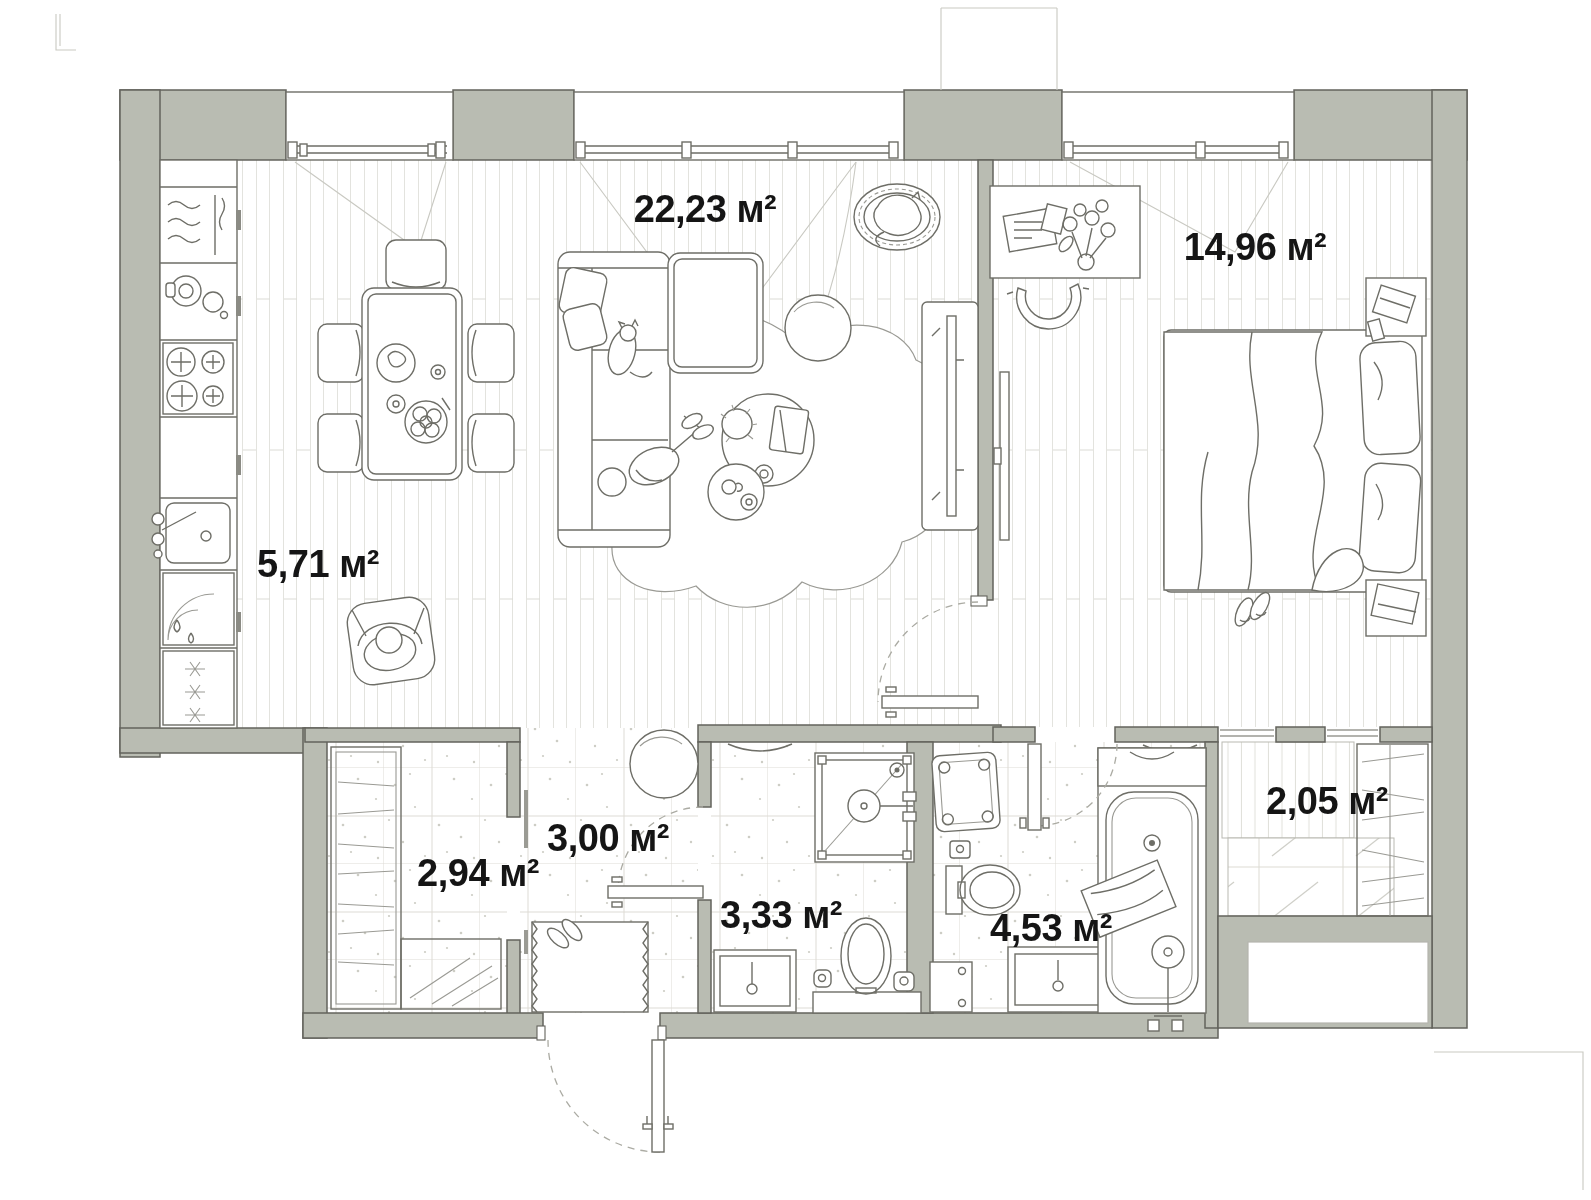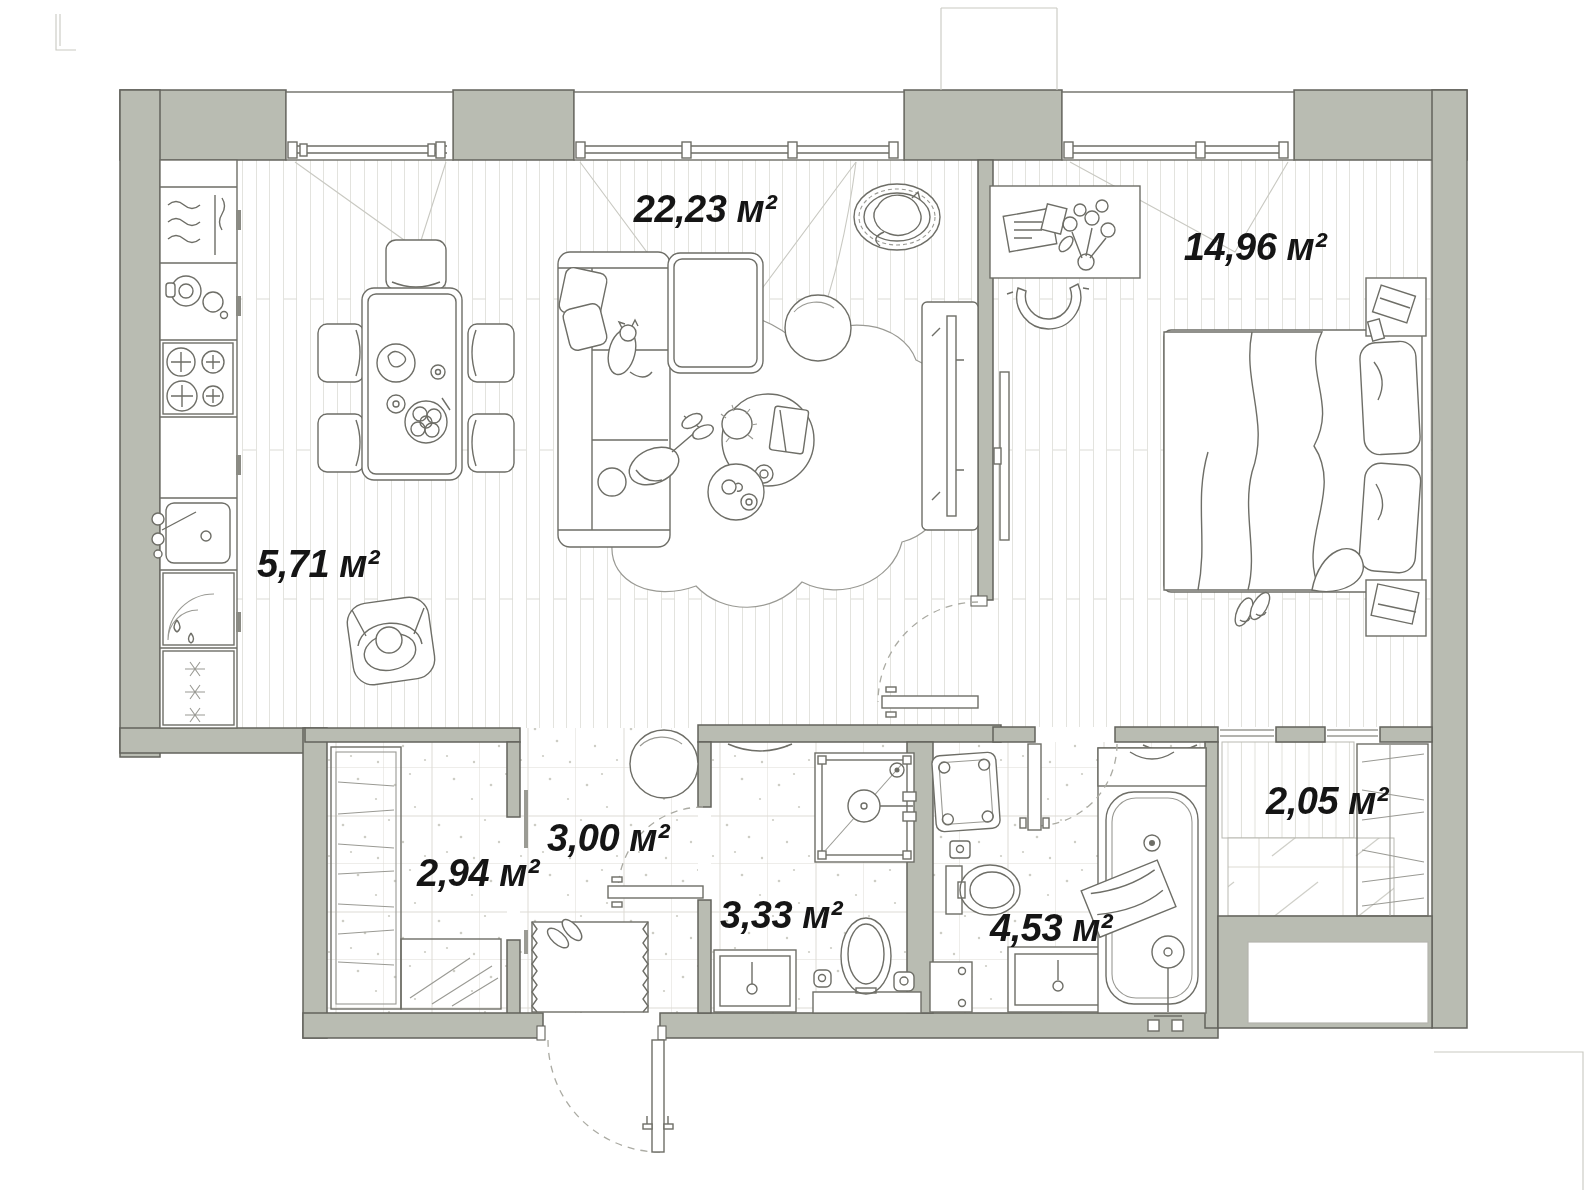--- a/index.html
+++ b/index.html
@@ -1,17 +1,17 @@
 <!DOCTYPE html>
 <html style="--wall: #b9bcb2; --wallline: #63635c; --furn: #6e6e67; --light: #9a9a94; --artifact: #c9c9c2; --dash: #ababa3; --label: #151515; --floorline: #e3e3de; --tileline: #dedcd5; --speckle: #cdcdc5;"><head>
 <meta charset="utf-8">
 <style>
   html,body{margin:0;padding:0;background:#fff;}
   .stage{position:relative;width:1591px;height:1200px;background:#fff;overflow:hidden;
-         font-family:"Liberation Sans",sans-serif;font-style:italic;}
+         font-family:"Liberation Sans",sans-serif;}
   svg{position:absolute;left:0;top:0;}
   
   .w  {fill:var(--wall,#b9bcb2);stroke:var(--wallline,#63635c);stroke-width:1.5;}
   .f  {fill:#ffffff;stroke:var(--furn,#6e6e67);stroke-width:1.4;}
   .fn {fill:none;stroke:var(--furn,#6e6e67);stroke-width:1.4;}
   .fl {fill:none;stroke:var(--light,#a8a8a1);stroke-width:1.1;}
   .tl {fill:none;stroke:var(--artifact,#cfcfc9);stroke-width:1.1;}
   .sill{fill:none;stroke:var(--light,#8a8a84);stroke-width:1.4;}
   .dash{fill:none;stroke:var(--dash,#ababa3);stroke-width:1.3;stroke-dasharray:7 6;}
   .rug{fill:#ffffff;stroke:var(--light,#9a9a94);stroke-width:1.2;}

